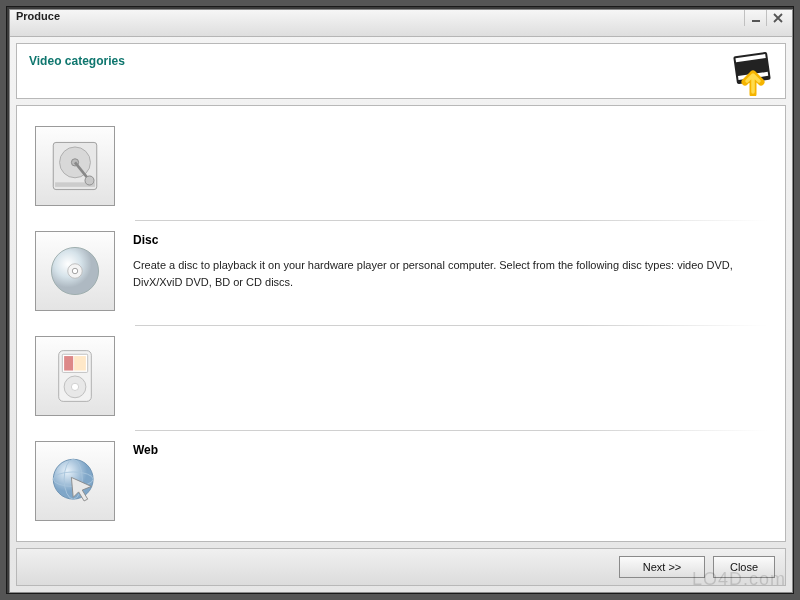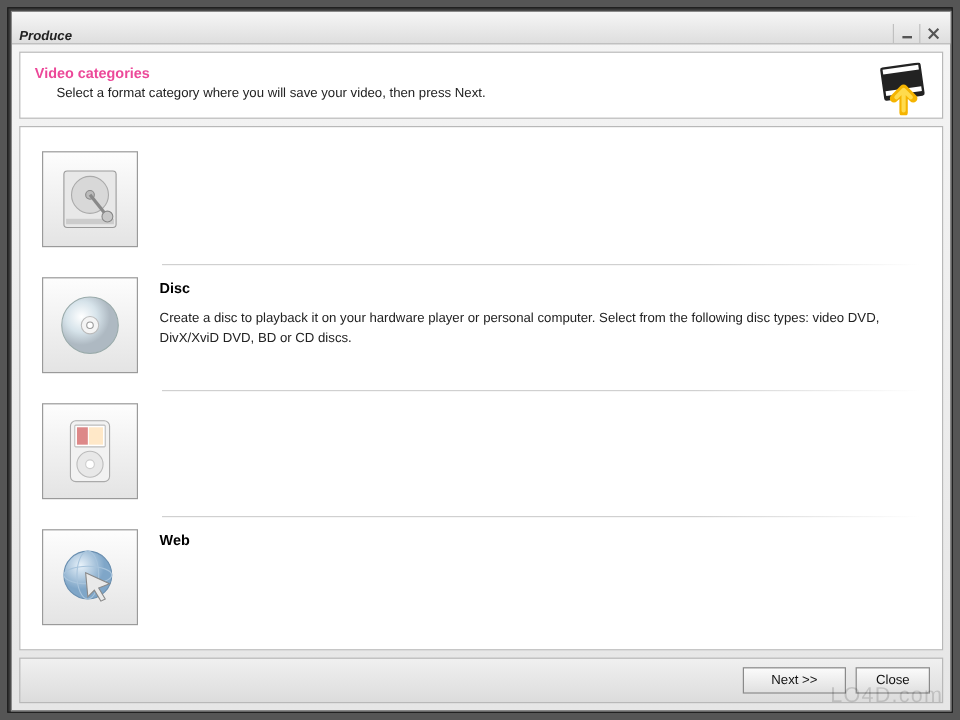--- a/index.html
+++ b/index.html
@@ -27,23 +27,22 @@
     background: linear-gradient(#f4f4f4, #e6e6e6);
     border: 1px solid #8a8a8a;
     display: flex;
     flex-direction: column;
   }
   .titlebar {
     height: 34px;
     background: linear-gradient(#f6f6f6, #dedede);
     border-bottom: 1px solid #b5b5b5;
     display: flex;
-    align-items: flex-end;
+    align-items: flex-start;
     padding: 0 4px 0 6px;
-    font-style: italic;
   }
   .titlebar-title {
     font-weight: bold;
     color: #222;
     flex: 1;
   }
   .titlebar-btns {
     display: flex;
     gap: 0;
   }
@@ -64,21 +63,21 @@
     margin: 6px 6px 0 6px;
     background: #fff;
     border: 1px solid #b8b8b8;
     padding: 10px 12px 12px 12px;
     position: relative;
     min-height: 56px;
   }
   .header-title {
     font-weight: bold;
     font-size: 12px;
-    color: #ec4899;
+    color: #0f766e;
     margin-bottom: 4px;
   }
   .header-sub {
     color: #222;
     padding-left: 18px;
   }
   .header-icon {
     position: absolute;
     right: 10px; top: 8px;
     width: 44px; height: 44px;
@@ -183,21 +182,20 @@
               <path d="M1 1 L9 9 M9 1 L1 9" stroke="#555" stroke-width="1.8"></path>
             </svg>
         </div>
       </div>
     </div>
 
     <div class="body">
 
       <div class="header-panel">
         <div class="header-title">Video categories</div>
-        <div class="header-sub">Select a format category where you will save your video, then press Next.</div>
         <div class="header-icon">
           <svg width="44" height="44" viewBox="0 0 44 44">
             <rect x="4" y="2" width="34" height="28" rx="2" fill="#222" transform="rotate(-8 21 16)"></rect>
             <rect x="6" y="4" width="30" height="4" fill="#fff" transform="rotate(-8 21 16)"></rect>
             <rect x="6" y="22" width="30" height="4" fill="#fff" transform="rotate(-8 21 16)"></rect>
             <path d="M22 42 L22 22 M22 22 L14 30 M22 22 L30 30" stroke="#f5b400" stroke-width="7" stroke-linecap="round" stroke-linejoin="round" fill="none"></path>
             <path d="M22 40 L22 23 M22 23 L16 29 M22 23 L28 29" stroke="#ffdb4d" stroke-width="3.5" stroke-linecap="round" stroke-linejoin="round" fill="none"></path>
           </svg>
         </div>
       </div>

